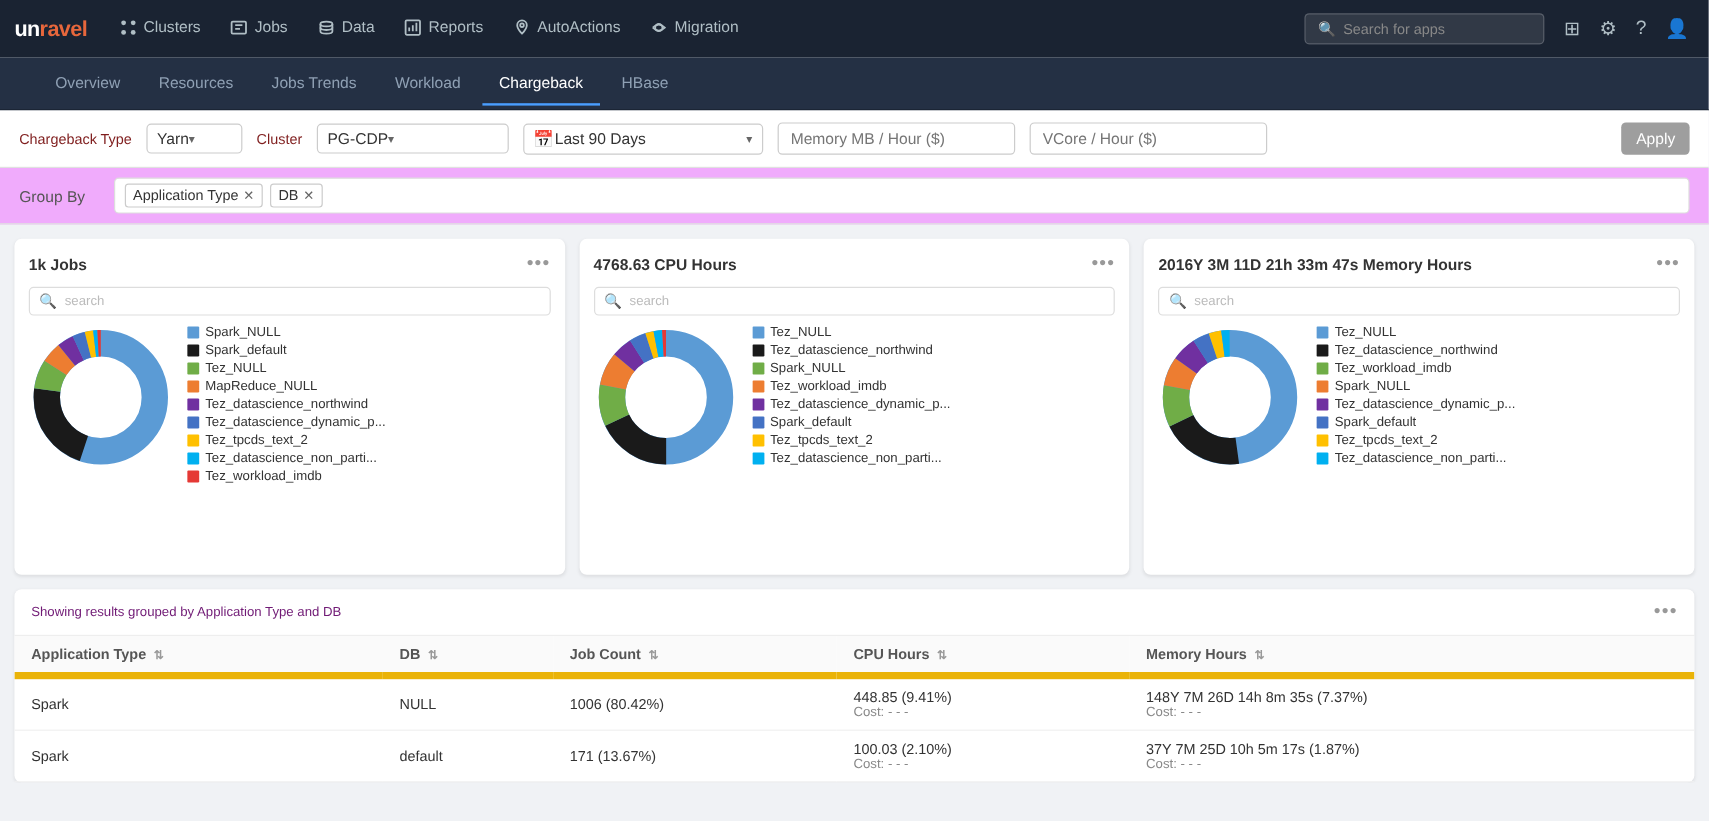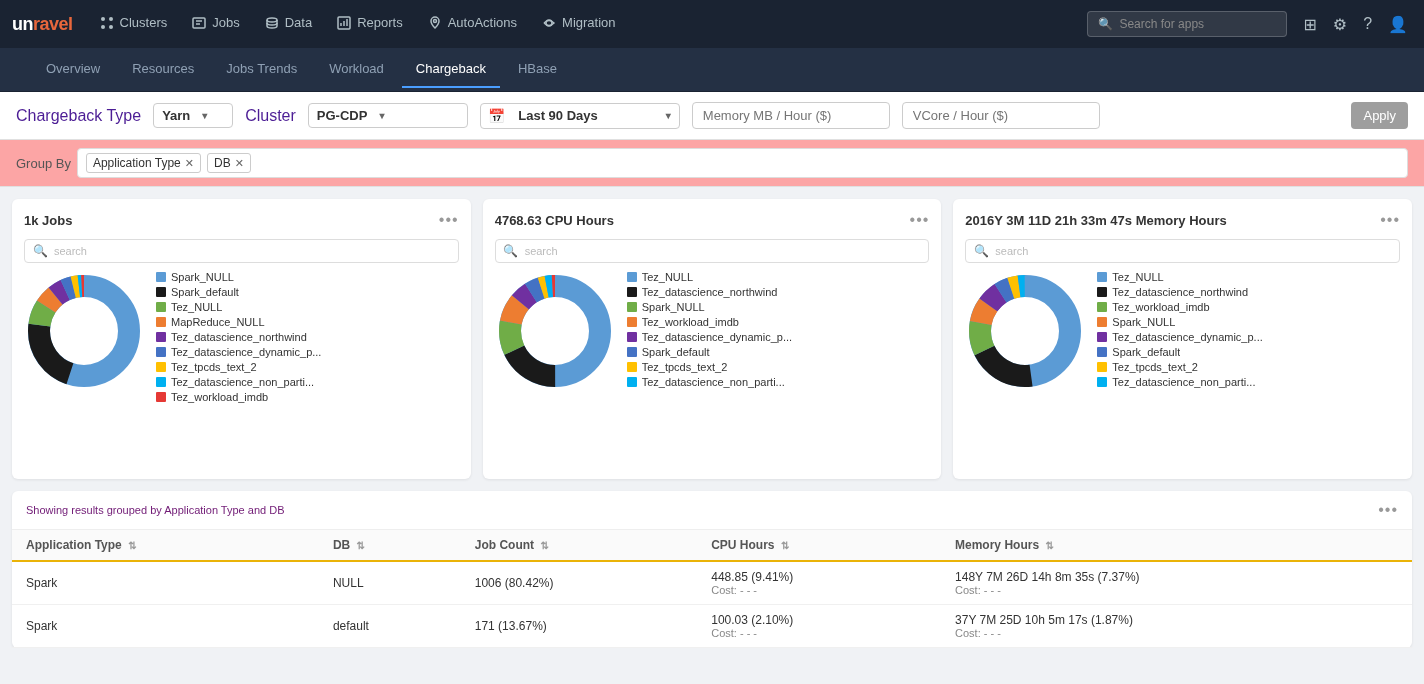--- a/index.html
+++ b/index.html
@@ -82,33 +82,32 @@
 
     
     .filter-bar {
       background: white;
       padding: 10px 16px;
       display: flex;
       align-items: center;
       gap: 12px;
       border-bottom: 1px solid #e0e0e0;
     }
-    .filter-label { font-size: 16px; color: #4c1d95; font-weight: 500; }
+    .filter-label { font-size: 12px; color: #7f1d1d; font-weight: 500; }
     .filter-select {
       display: flex;
       align-items: center;
       border: 1px solid #ccc;
       border-radius: 4px;
       padding: 4px 8px;
       background: white;
       font-size: 13px;
-      gap: 12px;
+      gap: 0;
       cursor: pointer;
       min-width: 80px;
-      font-weight: bold;
     }
     .filter-select-wide {
       min-width: 160px;
     }
     .filter-select-date {
       min-width: 200px;
       border: 1px solid #ccc;
     }
     .chevron { font-size: 10px; color: #666; }
     .filter-input {
@@ -125,25 +124,25 @@
       border: none;
       border-radius: 4px;
       padding: 6px 12px;
       font-size: 13px;
       cursor: pointer;
       margin-left: auto;
     }
 
     
     .group-by-bar {
-      background: #fca5a5;
+      background: #f0abfc;
       padding: 8px 16px;
       display: flex;
       align-items: center;
-      gap: 6px;
+      gap: 24px;
       border-bottom: 1px solid #e0e0e0;
     }
     .group-by-label { font-size: 13px; color: #555; }
     .tag-container {
       display: flex;
       gap: 6px;
       border: 1px solid #ddd;
       border-radius: 4px;
       padding: 4px 8px;
       flex: 1;
@@ -251,21 +250,21 @@
     .results-title { font-size: 11px; color: #701a75; }
     .table-wrap { width: 100%; overflow-x: auto; }
     table { width: 100%; border-collapse: collapse; }
     th {
       text-align: left;
       padding: 8px 14px;
       font-size: 12px;
       font-weight: 600;
       color: #555;
       background: #fafafa;
-      border-bottom: 2px solid #eab308;
+      border-bottom: 6px solid #eab308;
     }
     th .sort-icon { font-size: 10px; color: #999; margin-left: 3px; }
     td {
       padding: 8px 14px;
       font-size: 12px;
       color: #333;
       border-bottom: 1px solid #f0f0f0;
     }
     .cost-text { display: block; color: #888; font-size: 11px; }
 

